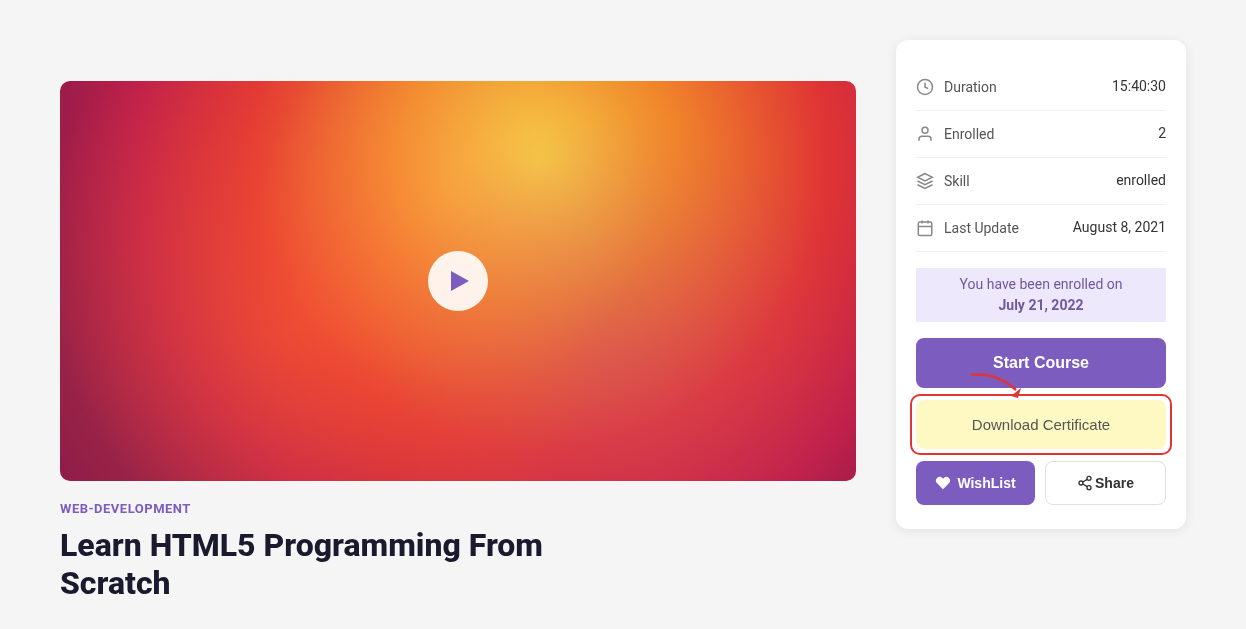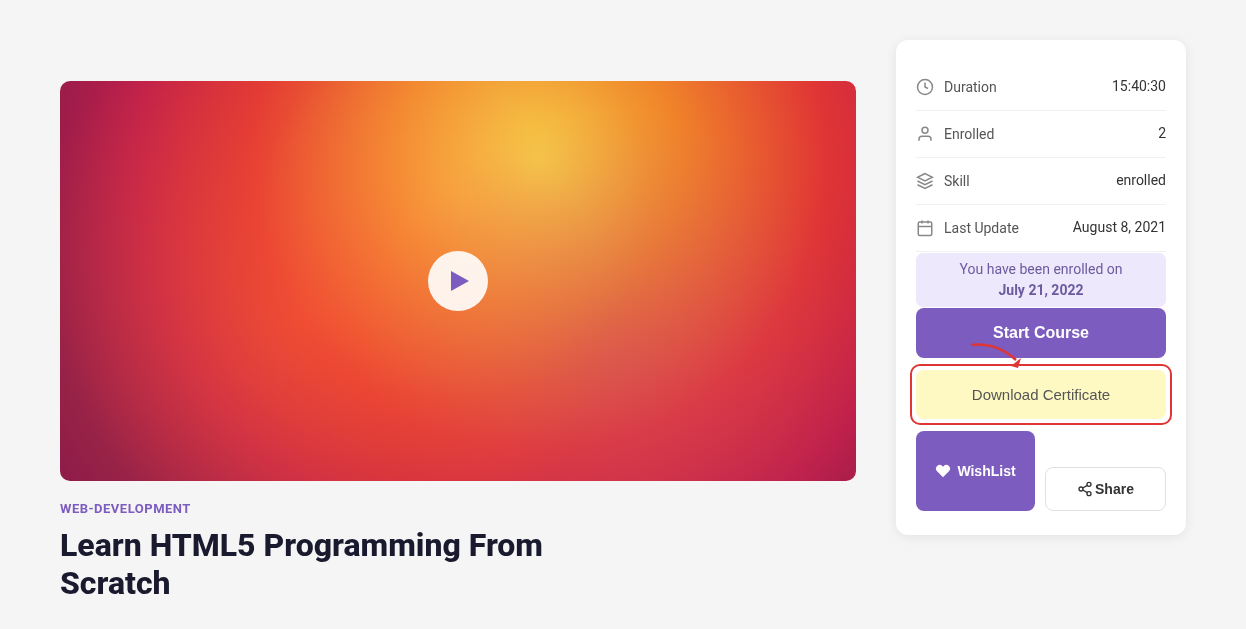--- a/index.html
+++ b/index.html
@@ -108,24 +108,24 @@
       color: #888;
       flex-shrink: 0;
     }
     .info-value {
       font-size: 14px;
       color: #333;
       font-weight: 400;
     }
     .enrolled-banner {
       background: #ede8fb;
-      border-radius: 7px;
+      border-radius: 1px;
       text-align: center;
       padding: 6px 12px;
-      margin: 1px 0;
+      margin: 16px 0;
     }
     .enrolled-text {
       color: #6b5b9e;
       font-size: 14px;
       line-height: 1.5;
     }
     .enrolled-date {
       font-weight: 700;
     }
     .btn-start {
@@ -199,21 +199,20 @@
       border: 1.5px solid #e0e0e0;
       border-radius: 8px;
       padding: 13px 10px;
       font-size: 14px;
       font-weight: 600;
       cursor: pointer;
       display: flex;
       align-items: center;
       justify-content: center;
       gap: 2px;
-      margin-top: 36px;
     }
   </style>
 </head>
 <body>
 
 <div class="layout">
   <div class="left-col">
     <div class="video-thumbnail">
       <div class="play-button">
         <div class="play-icon"></div>

